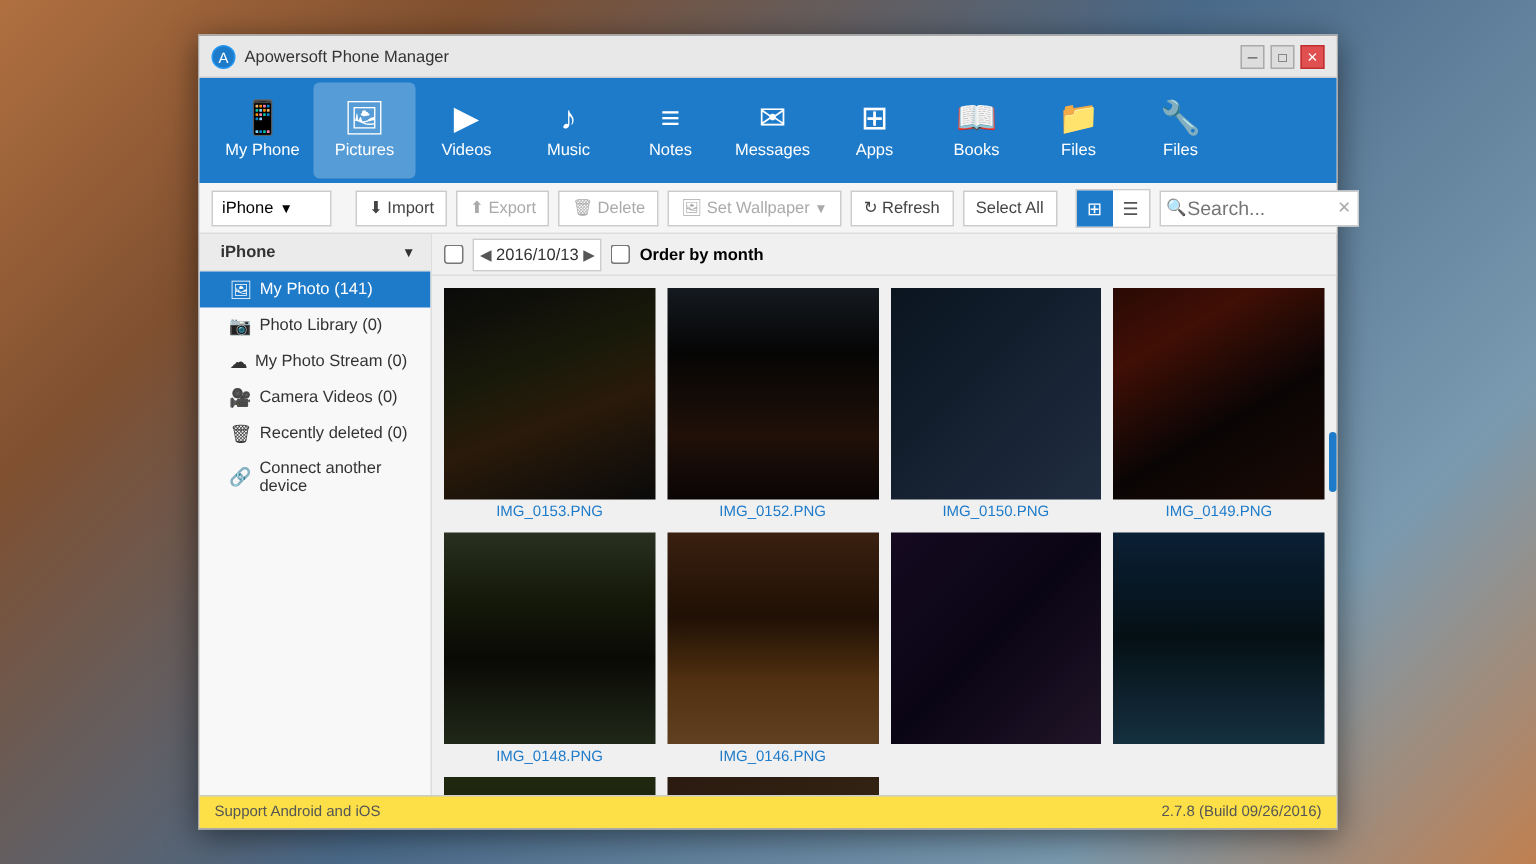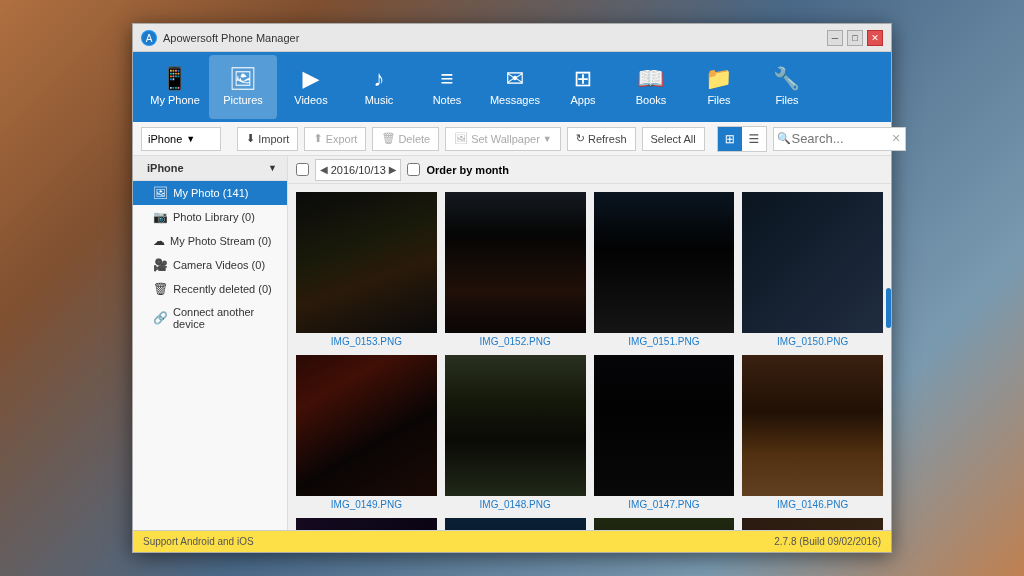--- a/index.html
+++ b/index.html
@@ -453,40 +453,32 @@
 
       <div class="photo-item">
     <div class="photo-thumb" style="background:linear-gradient(160deg, #0a0a0a 0%, #1a1a0a 40%, #2a1a0a 60%, #0a0a0a 100%);"></div>
     <span class="photo-label">IMG_0153.PNG</span>
   </div>
           <div class="photo-item">
     <div class="photo-thumb" style="background:linear-gradient(180deg, #151a20 0%, #050505 30%, #201008 70%, #0a0505 100%);"></div>
     <span class="photo-label">IMG_0152.PNG</span>
   </div>
           <div class="photo-item">
-    <div class="photo-thumb" style="background:linear-gradient(180deg, #0a1520 0%, #020202 40%, #151515 100%);"></div>
-    <span class="photo-label">IMG_0151.PNG</span>
-  </div>
-          <div class="photo-item">
     <div class="photo-thumb" style="background:linear-gradient(135deg, #0a1520 0%, #152030 50%, #202d40 100%);"></div>
     <span class="photo-label">IMG_0150.PNG</span>
   </div>
           <div class="photo-item">
     <div class="photo-thumb" style="background:linear-gradient(150deg, #2a0a05 0%, #400f05 25%, #0a0505 60%, #1a0a05 100%);"></div>
     <span class="photo-label">IMG_0149.PNG</span>
   </div>
           <div class="photo-item">
     <div class="photo-thumb" style="background:linear-gradient(180deg, #2a3020 0%, #151a0a 30%, #0a0a05 60%, #202818 100%);"></div>
     <span class="photo-label">IMG_0148.PNG</span>
   </div>
           <div class="photo-item">
-    <div class="photo-thumb" style="background:linear-gradient(180deg, #050508 0%, #020202 40%, #080808 100%);"></div>
-    <span class="photo-label">IMG_0147.PNG</span>
-  </div>
-          <div class="photo-item">
     <div class="photo-thumb" style="background:linear-gradient(180deg, #3a2010 0%, #201005 40%, #503010 70%, #604020 100%);"></div>
     <span class="photo-label">IMG_0146.PNG</span>
   </div>
           <div class="photo-item">
     <div class="photo-thumb" style="background:linear-gradient(135deg, #150a20 0%, #0a0515 50%, #201528 100%);"></div>
 
   </div>
           <div class="photo-item">
     <div class="photo-thumb" style="background:linear-gradient(180deg, #0a2035 0%, #051015 50%, #153040 100%);"></div>
 
@@ -499,15 +491,15 @@
     <div class="photo-thumb" style="background:linear-gradient(135deg, #2a1a10 0%, #3a2a15 100%);"></div>
 
   </div>
           <div class="scroll-indicator"></div>
         </div>
     </div>
   </div>
 
   <div class="status-bar">
     <span>Support Android and iOS</span>
-    <span class="right">2.7.8 (Build 09/02/2016)</span>
+    <span class="right">2.7.8 (Build 09/26/2016)</span>
   </div>
 </div>
 
 </body></html>

